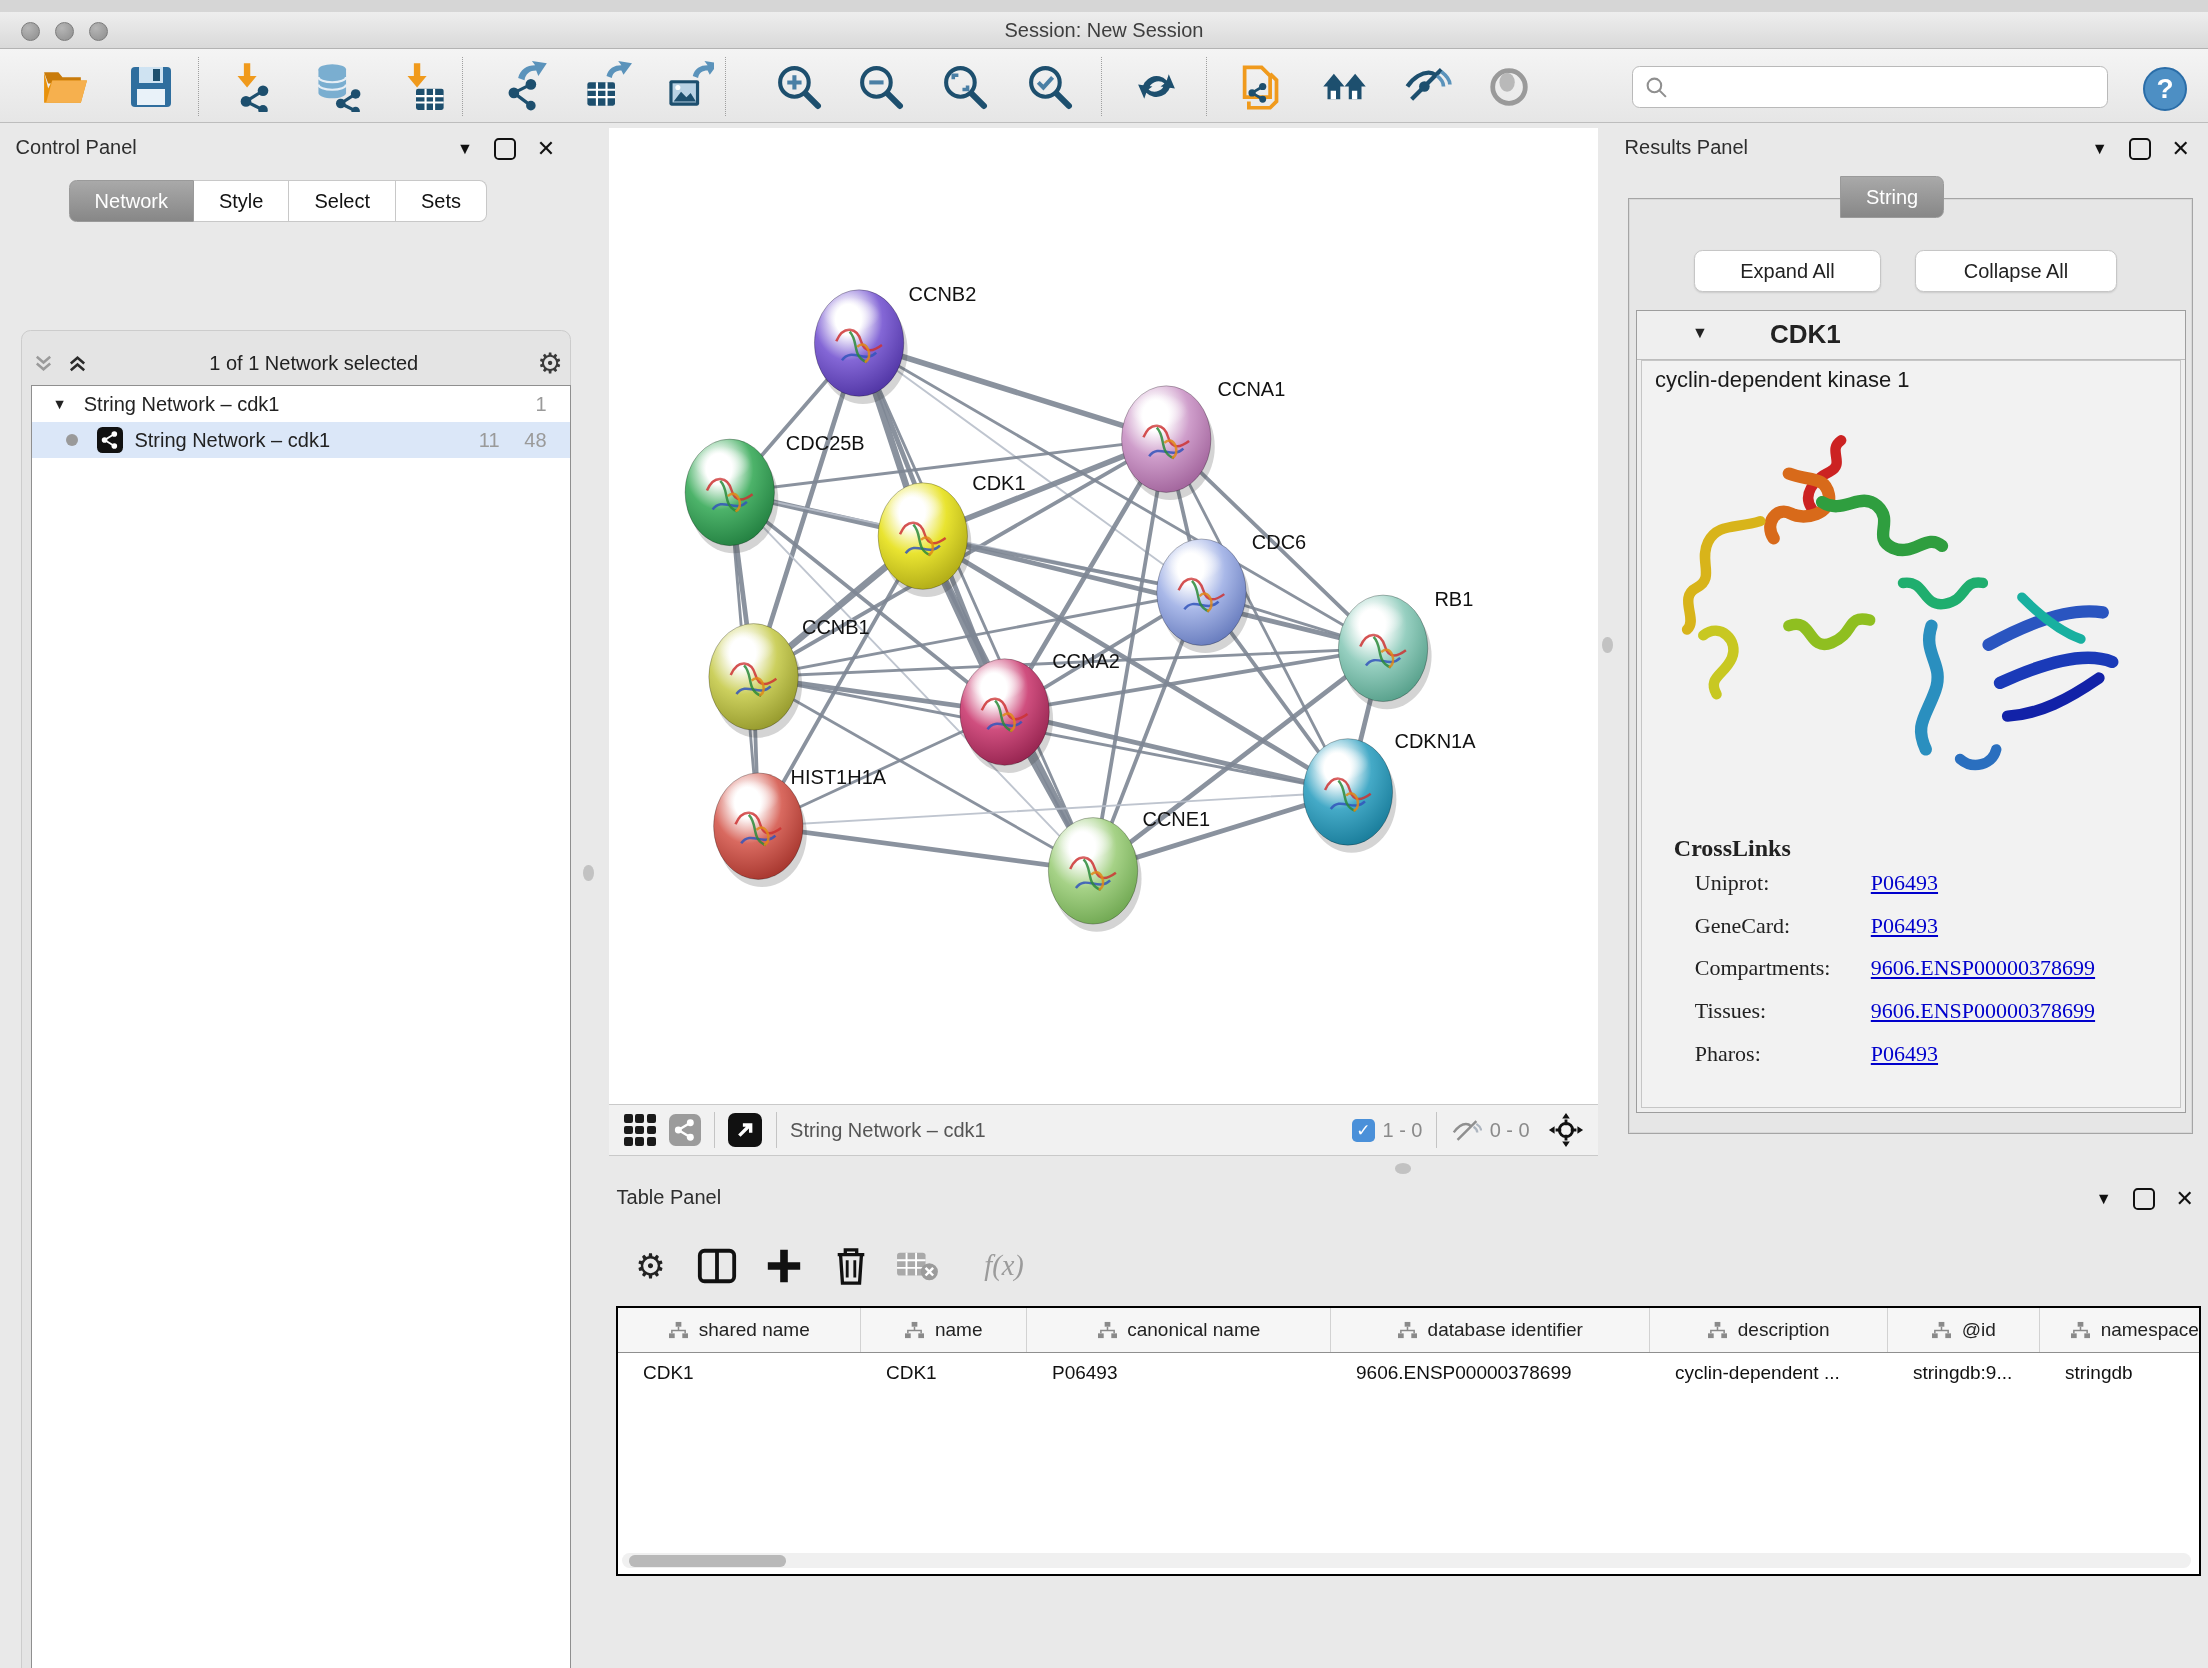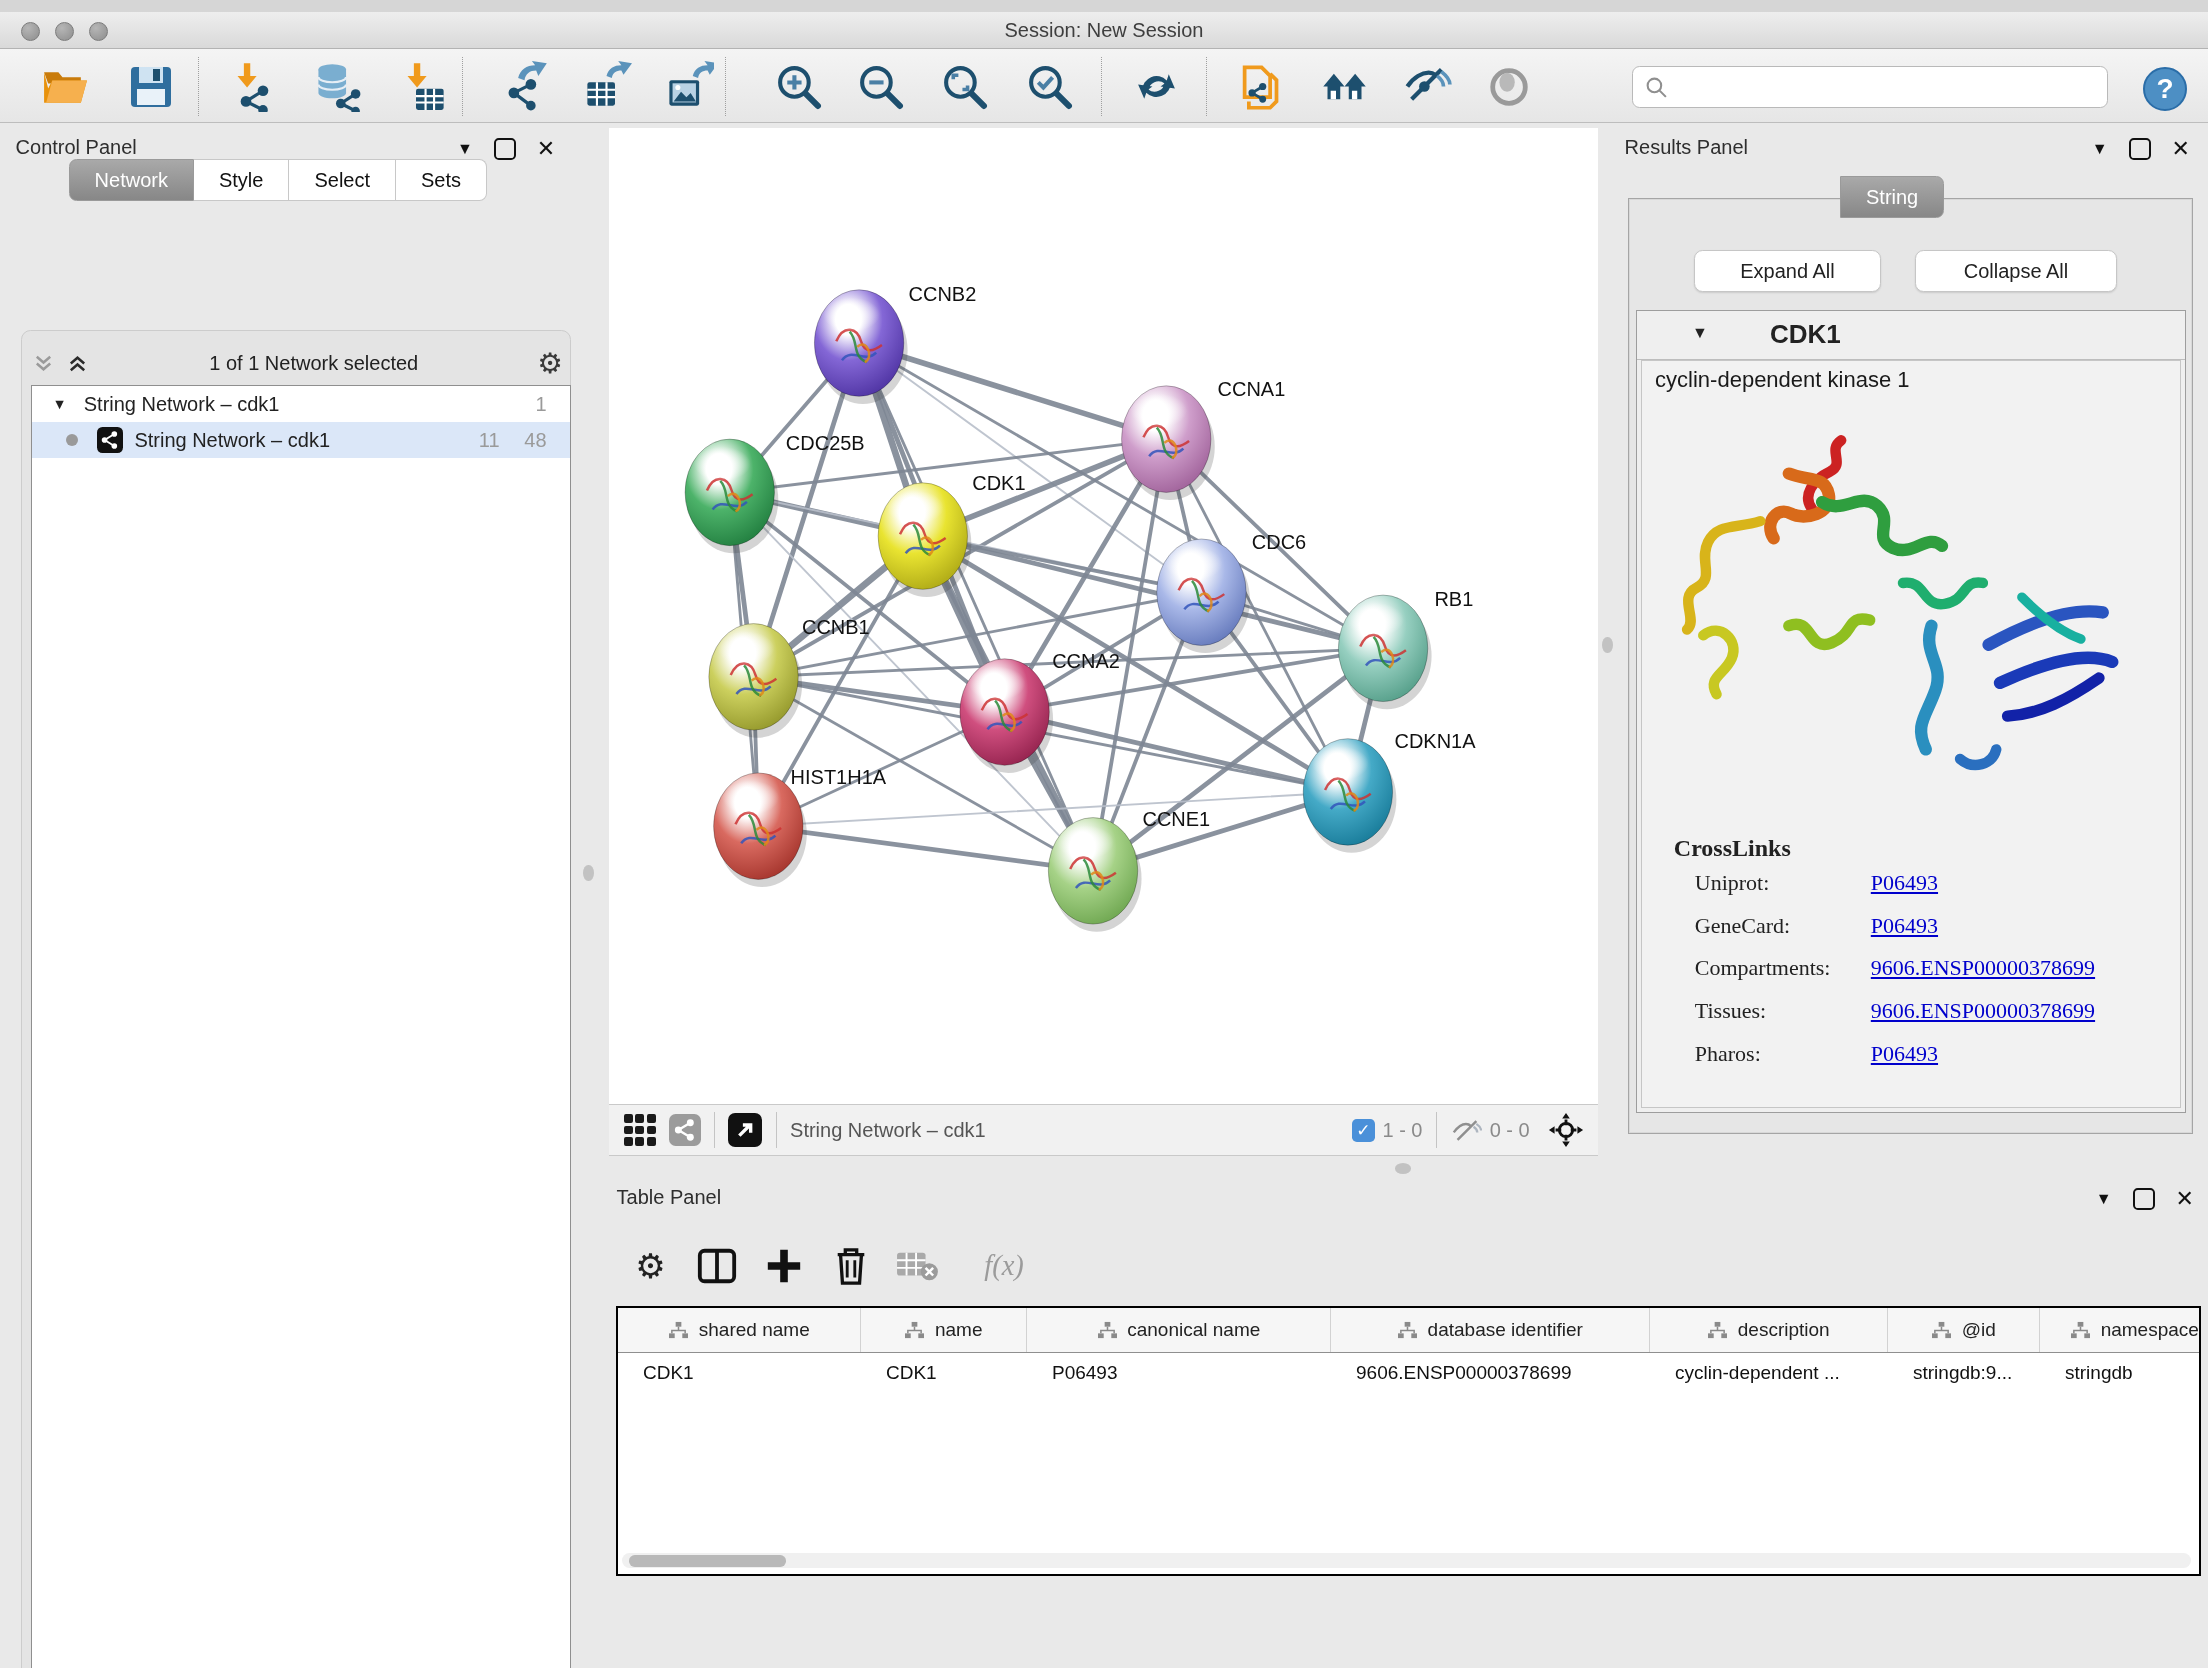--- a/index.html
+++ b/index.html
@@ -271,21 +271,21 @@
     </div>
   </div>
 
   <div style="position:absolute;left:7.6px;top:116px;width:561px;height:1480px;">
     <div class="phdr" style="left:8px;top:7.6px">Control Panel</div>
     <div class="pctrl" style="right:13.3px;top:9.5px">
       <span class="pc-tri">▼</span>
       <span class="pc-box"></span>
       <span class="pc-x">✕</span>
     </div>
-    <div class="seg" style="left:61px;top:31px" id="cp-tabs">
+    <div class="seg" style="left:61px;top:52px" id="cp-tabs">
         <div class="tab sel">Network</div>
         <div class="tab">Style</div>
         <div class="tab">Select</div>
         <div class="tab">Sets</div>
       </div>
     <div class="cp-body"></div>
     <div class="cp-selrow">
       <svg width="25" height="23" viewBox="0 0 24 24">
           <path d="M5 5l7 6 7-6M5 12l7 6 7-6" fill="none" stroke="#9a9a9a" stroke-width="2.6"></path>
         </svg>

